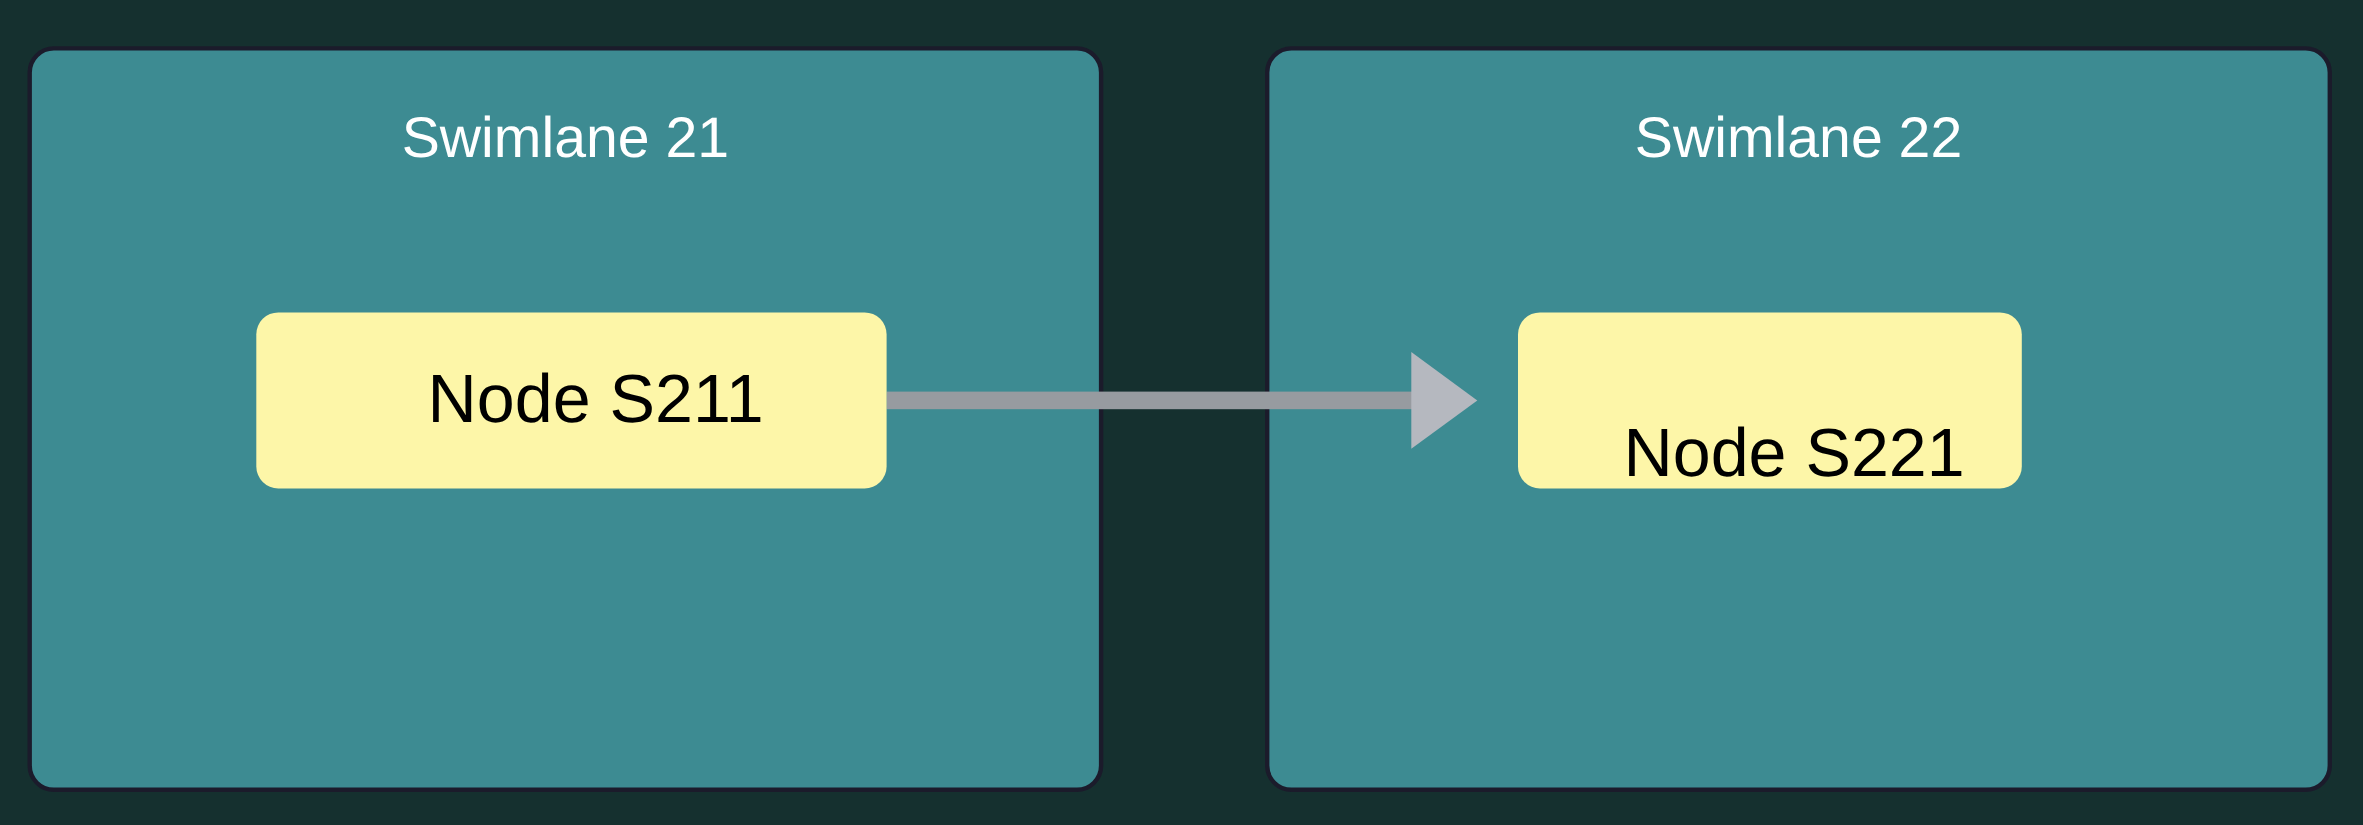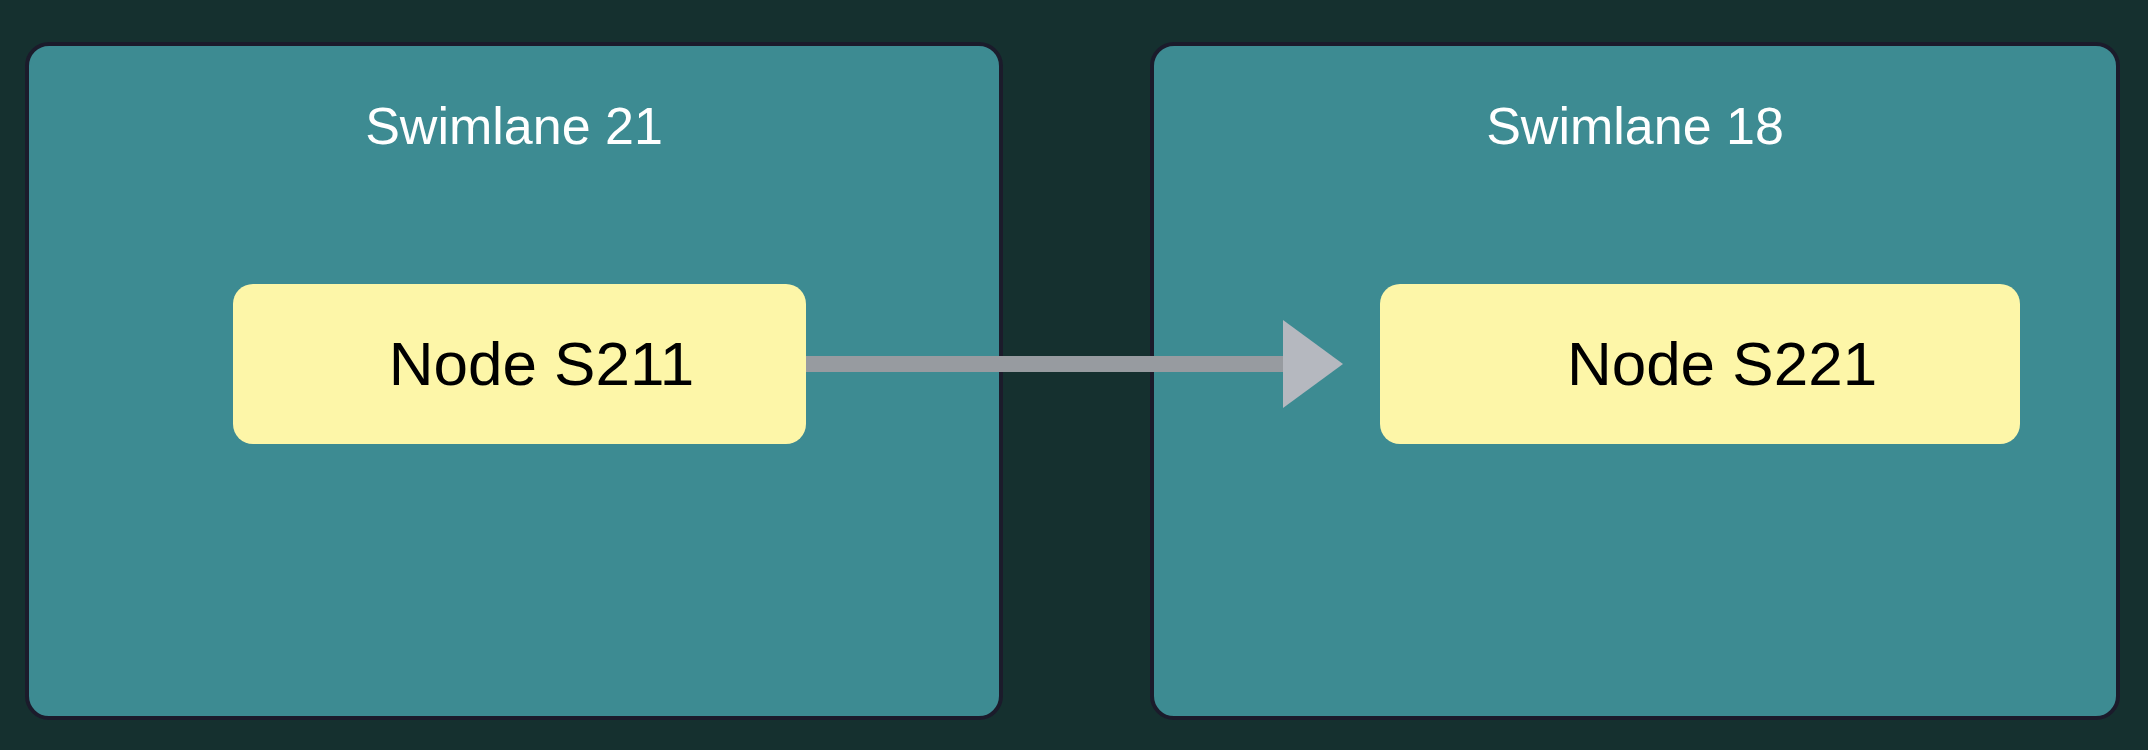--- a/index.html
+++ b/index.html
@@ -77,22 +77,23 @@
   }
   #node-s211 {
     left: 233px;
     top: 284px;
     width: 573px;
     height: 160px;
   }
   #node-s221 {
     left: 1380px;
     top: 284px;
-    width: 640px;
+    width: 458px;
     height: 160px;
+    align-items: flex-end;
   }
 
   
   #edge-layer {
     position: absolute;
     left: 0;
     top: 0;
     width: 2148px;
     height: 750px;
     pointer-events: none;
@@ -102,21 +103,21 @@
 <body>
 
 <div id="canvas">
 
   <div class="swimlane" id="swimlane-0">
     <div class="swimlane-title">Swimlane 21</div>
 
   </div>
 
   <div class="swimlane" id="swimlane-1">
-    <div class="swimlane-title">Swimlane 18</div>
+    <div class="swimlane-title">Swimlane 22</div>
   </div>
 
   <svg id="edge-layer" viewBox="0 0 2148 750" width="2148" height="750" xmlns="http://www.w3.org/2000/svg">
     <g>
       <rect x="806" y="356" width="484" height="16" fill="#979ba0"></rect>
       <polygon points="1283,320 1283,408 1343,364" fill="#b5b8bf"></polygon>
     </g>
   </svg>
 
   <div class="node" id="node-s211">

